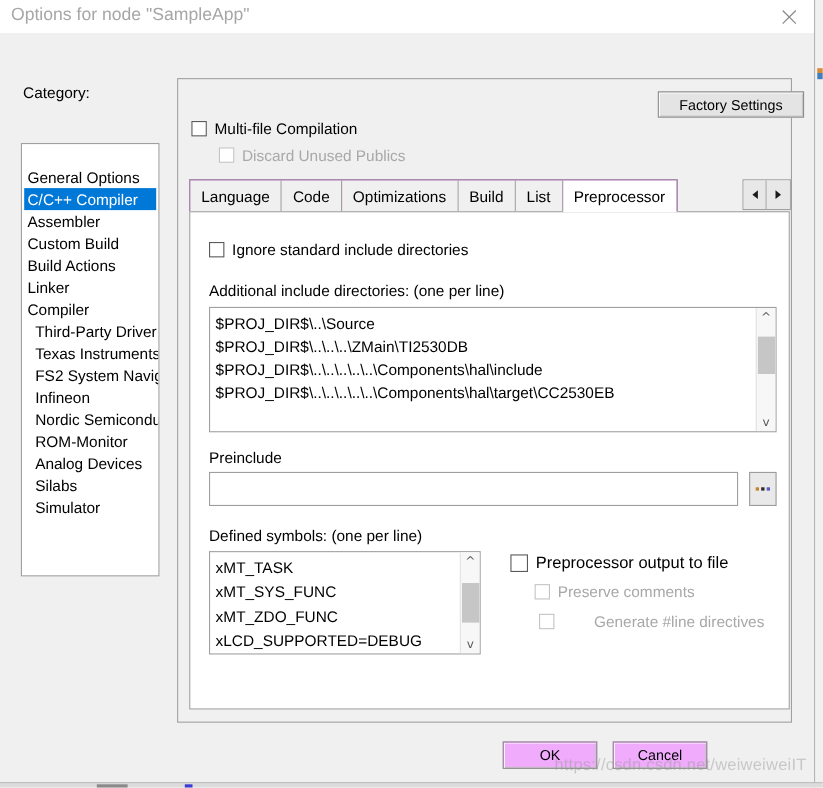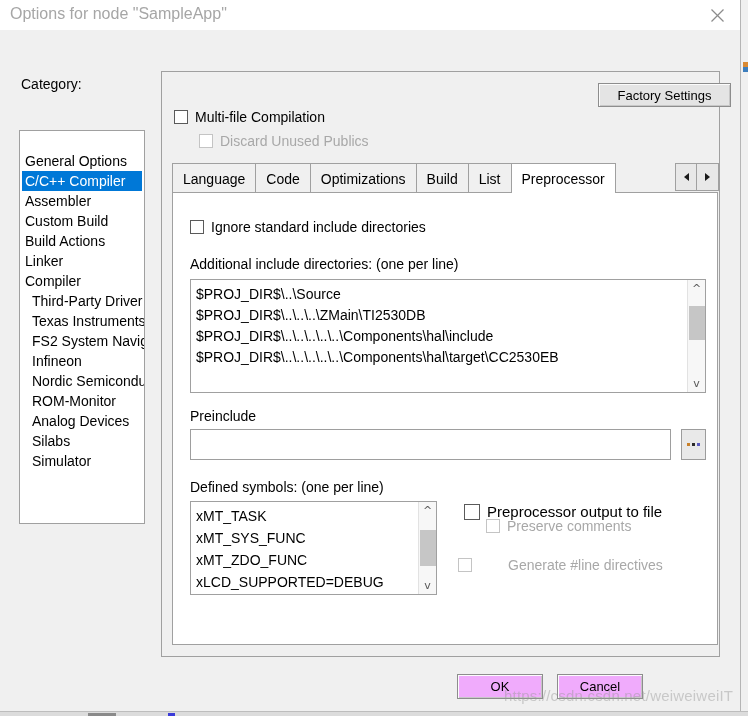--- a/index.html
+++ b/index.html
@@ -159,22 +159,22 @@
     gap: 7px;
     font-size: 14px;
     white-space: nowrap;
   }
   .cb-row.disabled-text { color: #a8a8a8; }
 
   #cb-multifile { left: 174px; top: 109px; }
   #cb-discard   { left: 199px; top: 133px; }
   #cb-ignore-std { left: 190px; top: 219px; }
   #cb-preproc-out { left: 464px; top: 503px; font-size: 15px; }
-  #cb-preserve-comments { left: 486px; top: 518px; }
-  #cb-gen-line { left: 458px; top: 557px; gap: 36px; }
+  #cb-preserve-comments { left: 486px; top: 530px; }
+  #cb-gen-line { left: 490px; top: 557px; gap: 36px; }
 
   
   #tabstrip {
     position: absolute;
     left: 172px; top: 163px;
     width: 546px; height: 30px;
   }
   #tabs-group {
     position: absolute;
     left: 0; top: 0;

